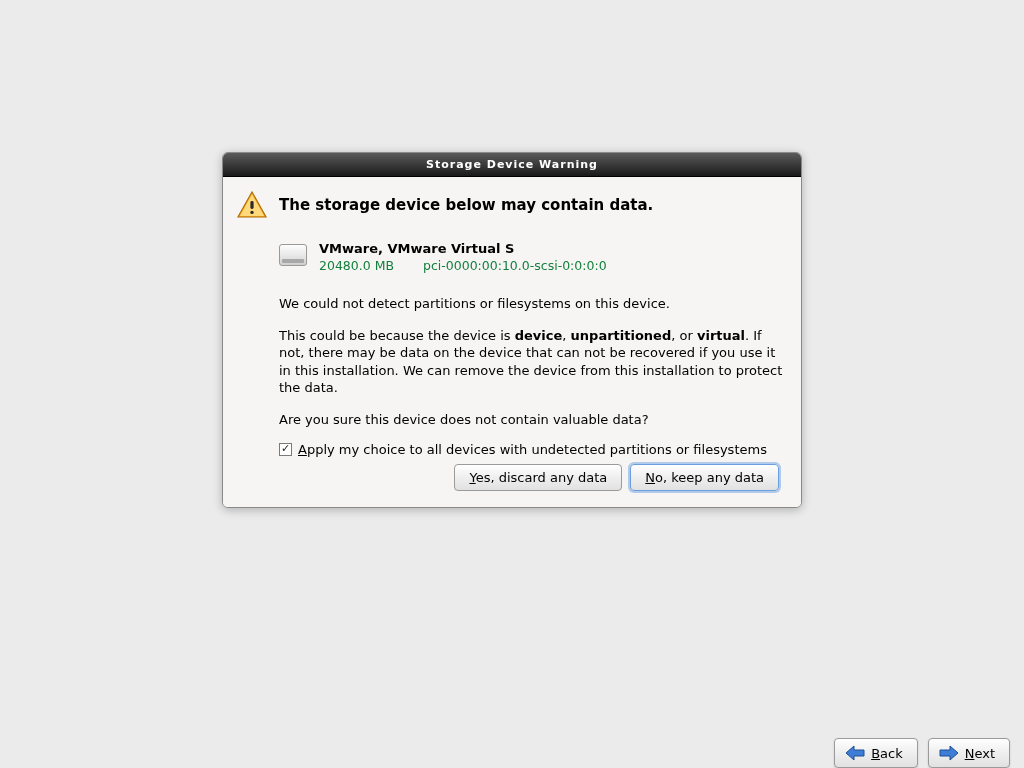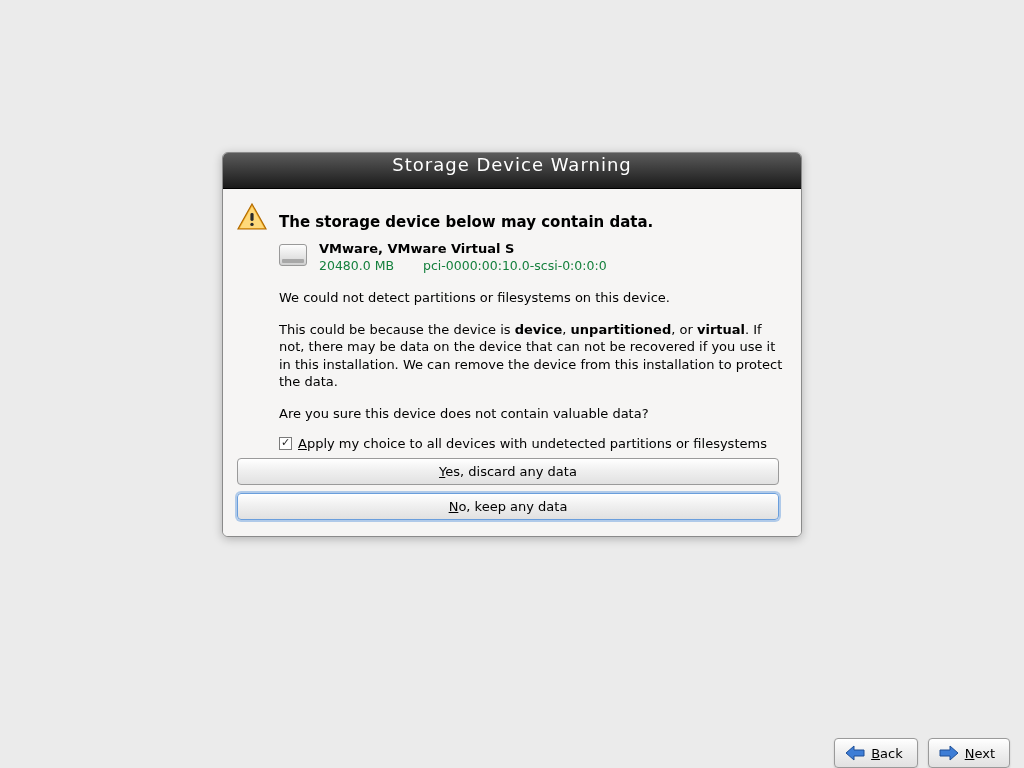--- a/index.html
+++ b/index.html
@@ -18,50 +18,50 @@
       left: 222px;
       top: 152px;
       width: 580px;
       background: #fff;
       border: 1px solid #8a8a8a;
       border-radius: 6px;
       box-shadow: 0 2px 10px rgba(0,0,0,0.25);
       overflow: hidden;
     }
     .titlebar {
-      height: 36px;
+      height: 24px;
       background: linear-gradient(to bottom, #5b5b5b 0%, #3a3a3a 50%, #1a1a1a 100%);
       color: #fff;
-      font-weight: normal;
-      font-size: 18px;
+      font-weight: bold;
+      font-size: 11px;
       letter-spacing: 1px;
       text-align: center;
       line-height: 24px;
       border-bottom: 1px solid #000;
     }
     .dialog-body {
       padding: 14px 18px 14px 14px;
       background: #f6f5f4;
     }
     .header-row {
       display: flex;
-      align-items: flex-end;
+      align-items: center;
       gap: 12px;
-      margin-bottom: 10px;
+      margin-bottom: 22px;
     }
     .warn-icon svg { display: block; }
     .headline {
       font-weight: bold;
       font-size: 15px;
     }
     .device-row {
       display: flex;
       align-items: flex-start;
       gap: 12px;
-      margin: 6px 0 16px 42px;
+      margin: 6px 0 22px 42px;
     }
     .disk-icon {
       width: 28px;
       height: 22px;
       border: 1px solid #999;
       border-radius: 3px;
       background: linear-gradient(to bottom, #fdfdfd 0%, #e4e4e4 60%, #cfcfcf 100%);
       position: relative;
       flex-shrink: 0;
       margin-top: 3px;
@@ -96,21 +96,20 @@
       line-height: 1;
     }
     .chk::after { content: "✓"; color: #222; font-weight: bold; transform: translateY(-1px); }
     .u { text-decoration: underline; }
     .dialog-buttons {
       display: flex;
       justify-content: flex-end;
       gap: 8px;
       padding-right: 4px;
       padding-bottom: 2px;
-      flex-direction: column;
     }
     .btn {
       border: 1px solid #9a9a9a;
       border-radius: 4px;
       background: linear-gradient(to bottom, #ffffff 0%, #f0f0f0 45%, #e1e1e1 100%);
       padding: 5px 14px;
       font-size: 13px;
       font-family: inherit;
       cursor: pointer;
       box-shadow: inset 0 1px 0 #fff;

